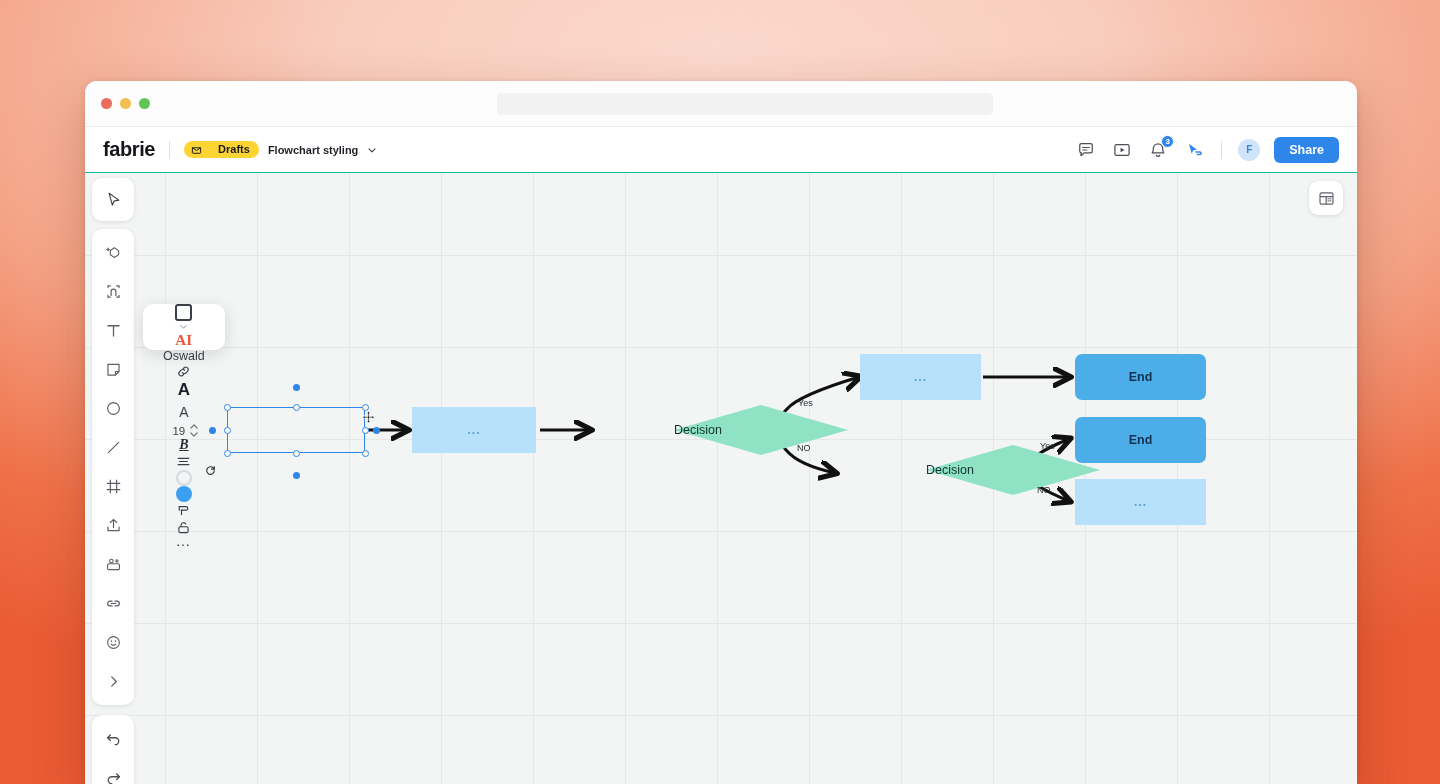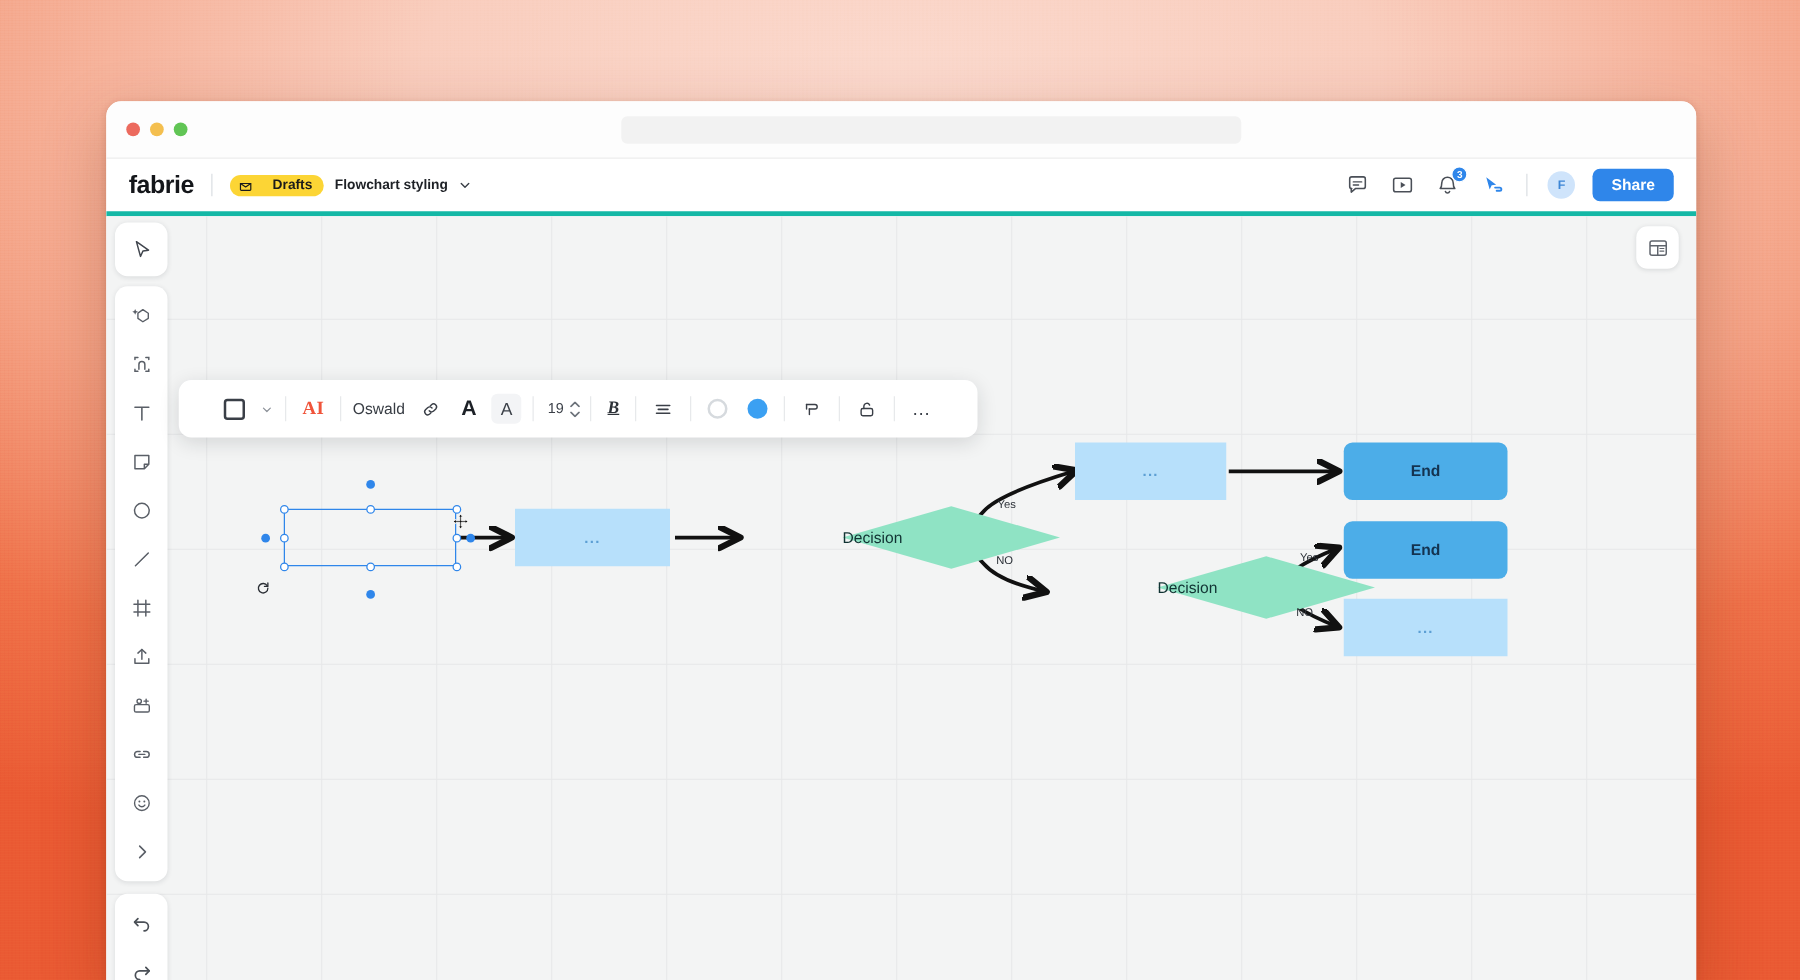--- a/index.html
+++ b/index.html
@@ -35,21 +35,21 @@
   .dots { display:flex; gap:8px; }
   .dot { width:11px; height:11px; border-radius:50%; }
   .dot.r{background:#ec6a5e} .dot.y{background:#f4bf4f} .dot.g{background:#61c555}
   .urlbar {
     position:absolute; left:412px; width:496px; height:22px;
     background:#f2f2f2; border-radius:5px;
   }
 
   
   .appbar {
-    height:46px; background:#fff; border-bottom:4px solid #14b8a6;
+    height:46px; background:#fff; border-bottom:1px solid #14b8a6;
     display:flex; align-items:center; padding:0 18px; gap:0;
   }
   .brand { font-size:20px; font-weight:700; letter-spacing:-.4px; color:#14161a; }
   .vsep { width:1px; height:18px; background:#dcdfe3; margin:0 14px; }
   .drafts-pill {
     display:inline-flex; align-items:center; gap:16px;
     background:#fcd535; color:#1b1b1b; font-size:11px; font-weight:700;
     border-radius:11px; padding:3px 9px 3px 7px; line-height:1;
   }
   .doc-title { font-size:11px; color:#1e2126; margin-left:9px;font-weight:bold; }
@@ -103,21 +103,21 @@
   .panel-toggle {
     position:absolute; right:14px; top:8px; width:34px; height:34px;
     background:#fff; border-radius:9px; box-shadow:0 1px 4px rgba(20,25,35,.12);
     display:flex; align-items:center; justify-content:center; color:#5f646c; z-index:6; cursor:pointer;
   }
 
   
   .fmt {
     position:absolute; left:58px; top:131px; height:46px;
     background:#fff; border-radius:10px; box-shadow:0 4px 16px rgba(20,25,35,.14);
-    display:flex; align-items:center; padding:0 28px; gap:0; z-index:8;
+    display:flex; align-items:center; padding:0 16px; gap:0; z-index:8;flex-direction:column;
   }
   .fmt-item {
     display:flex; align-items:center; justify-content:center;
     height:30px; padding:0 8px; color:#32363d; cursor:pointer; border-radius:5px;
     font-size:13px;
   }
   .fmt-sep { width:1px; height:20px; background:#e7e9eb; margin:0 5px; }
   .shape-swatch {
     width:17px; height:17px; border:2px solid #3a3f47; border-radius:3px;
   }

